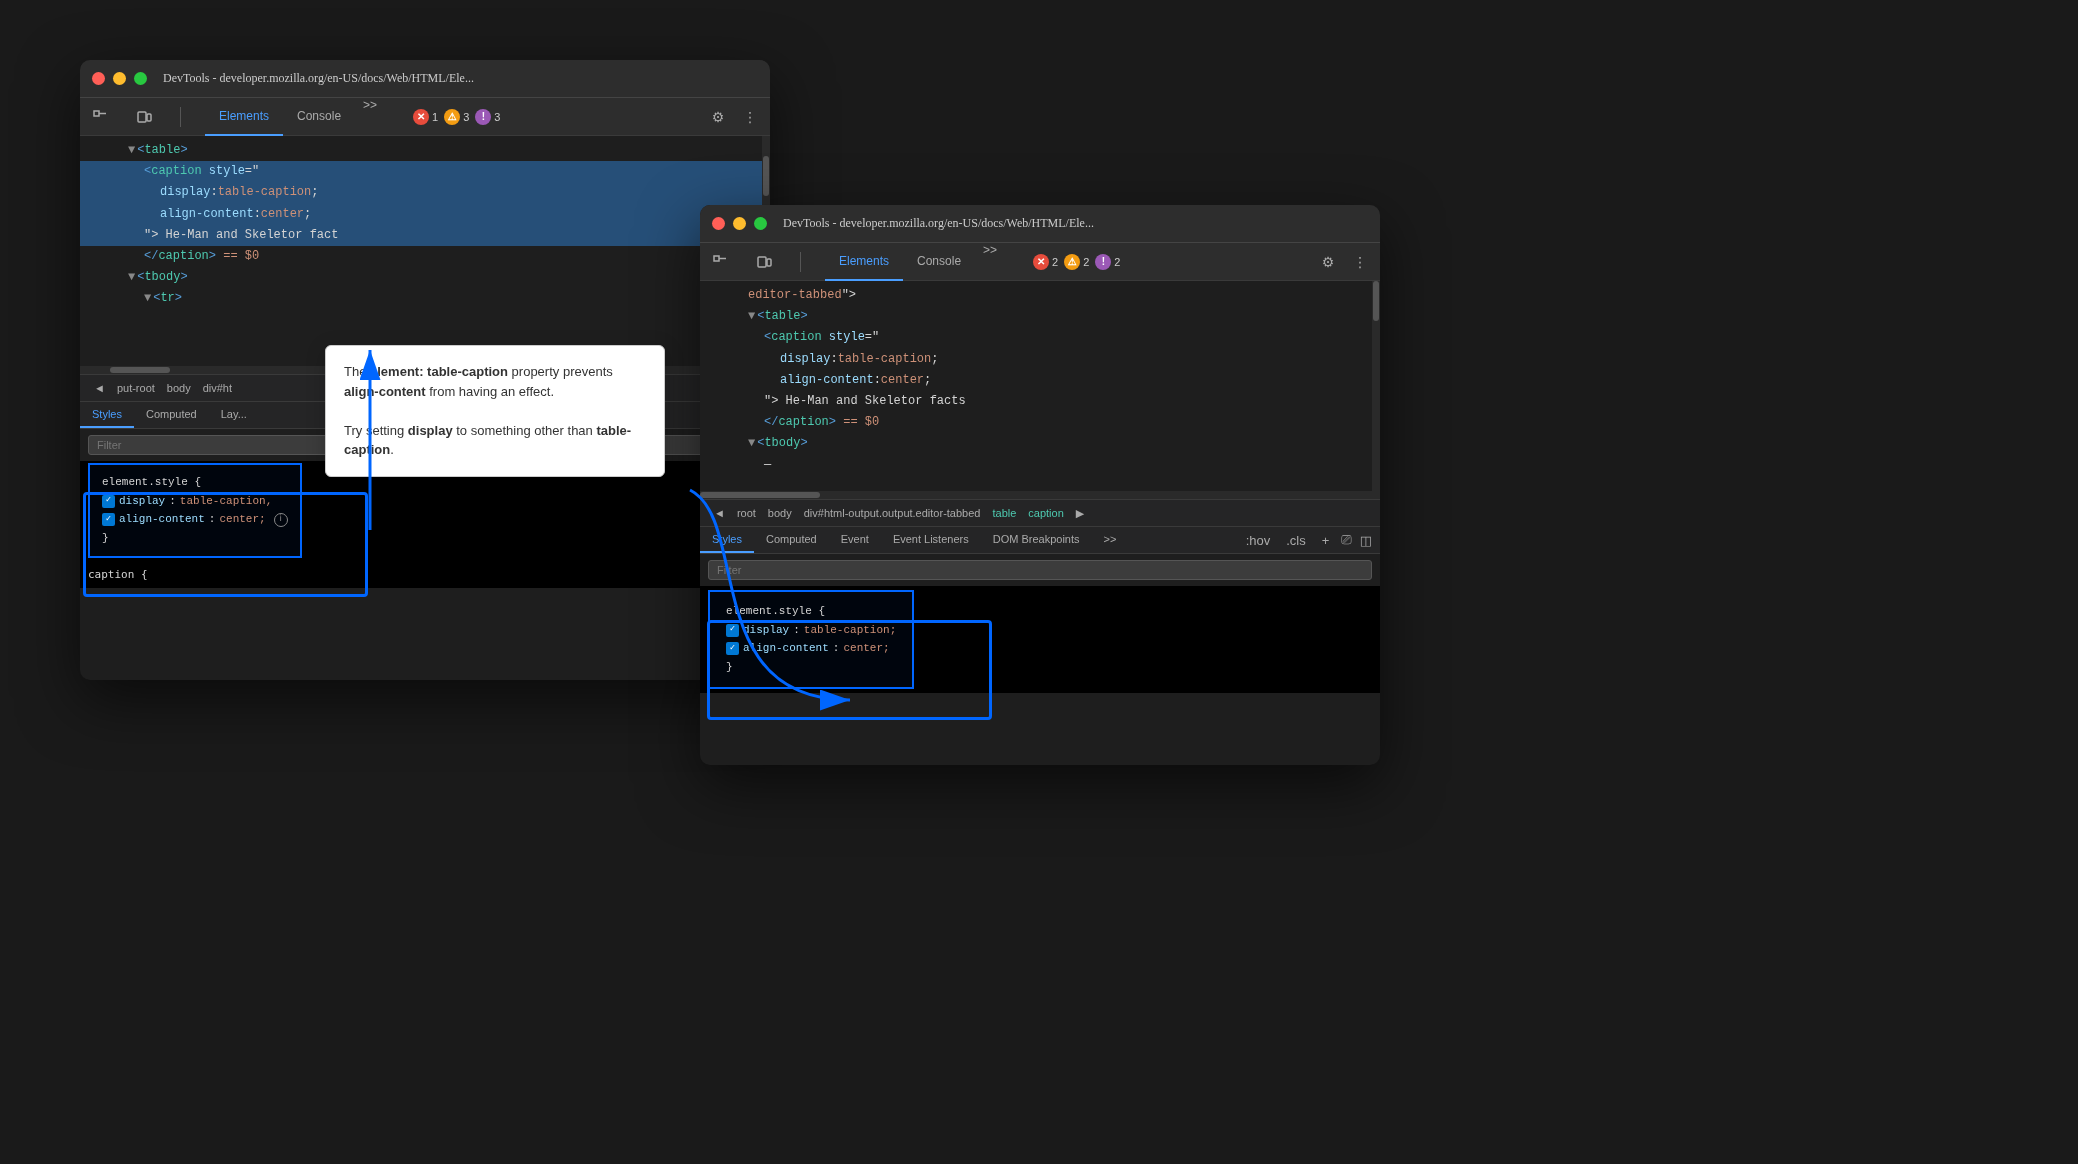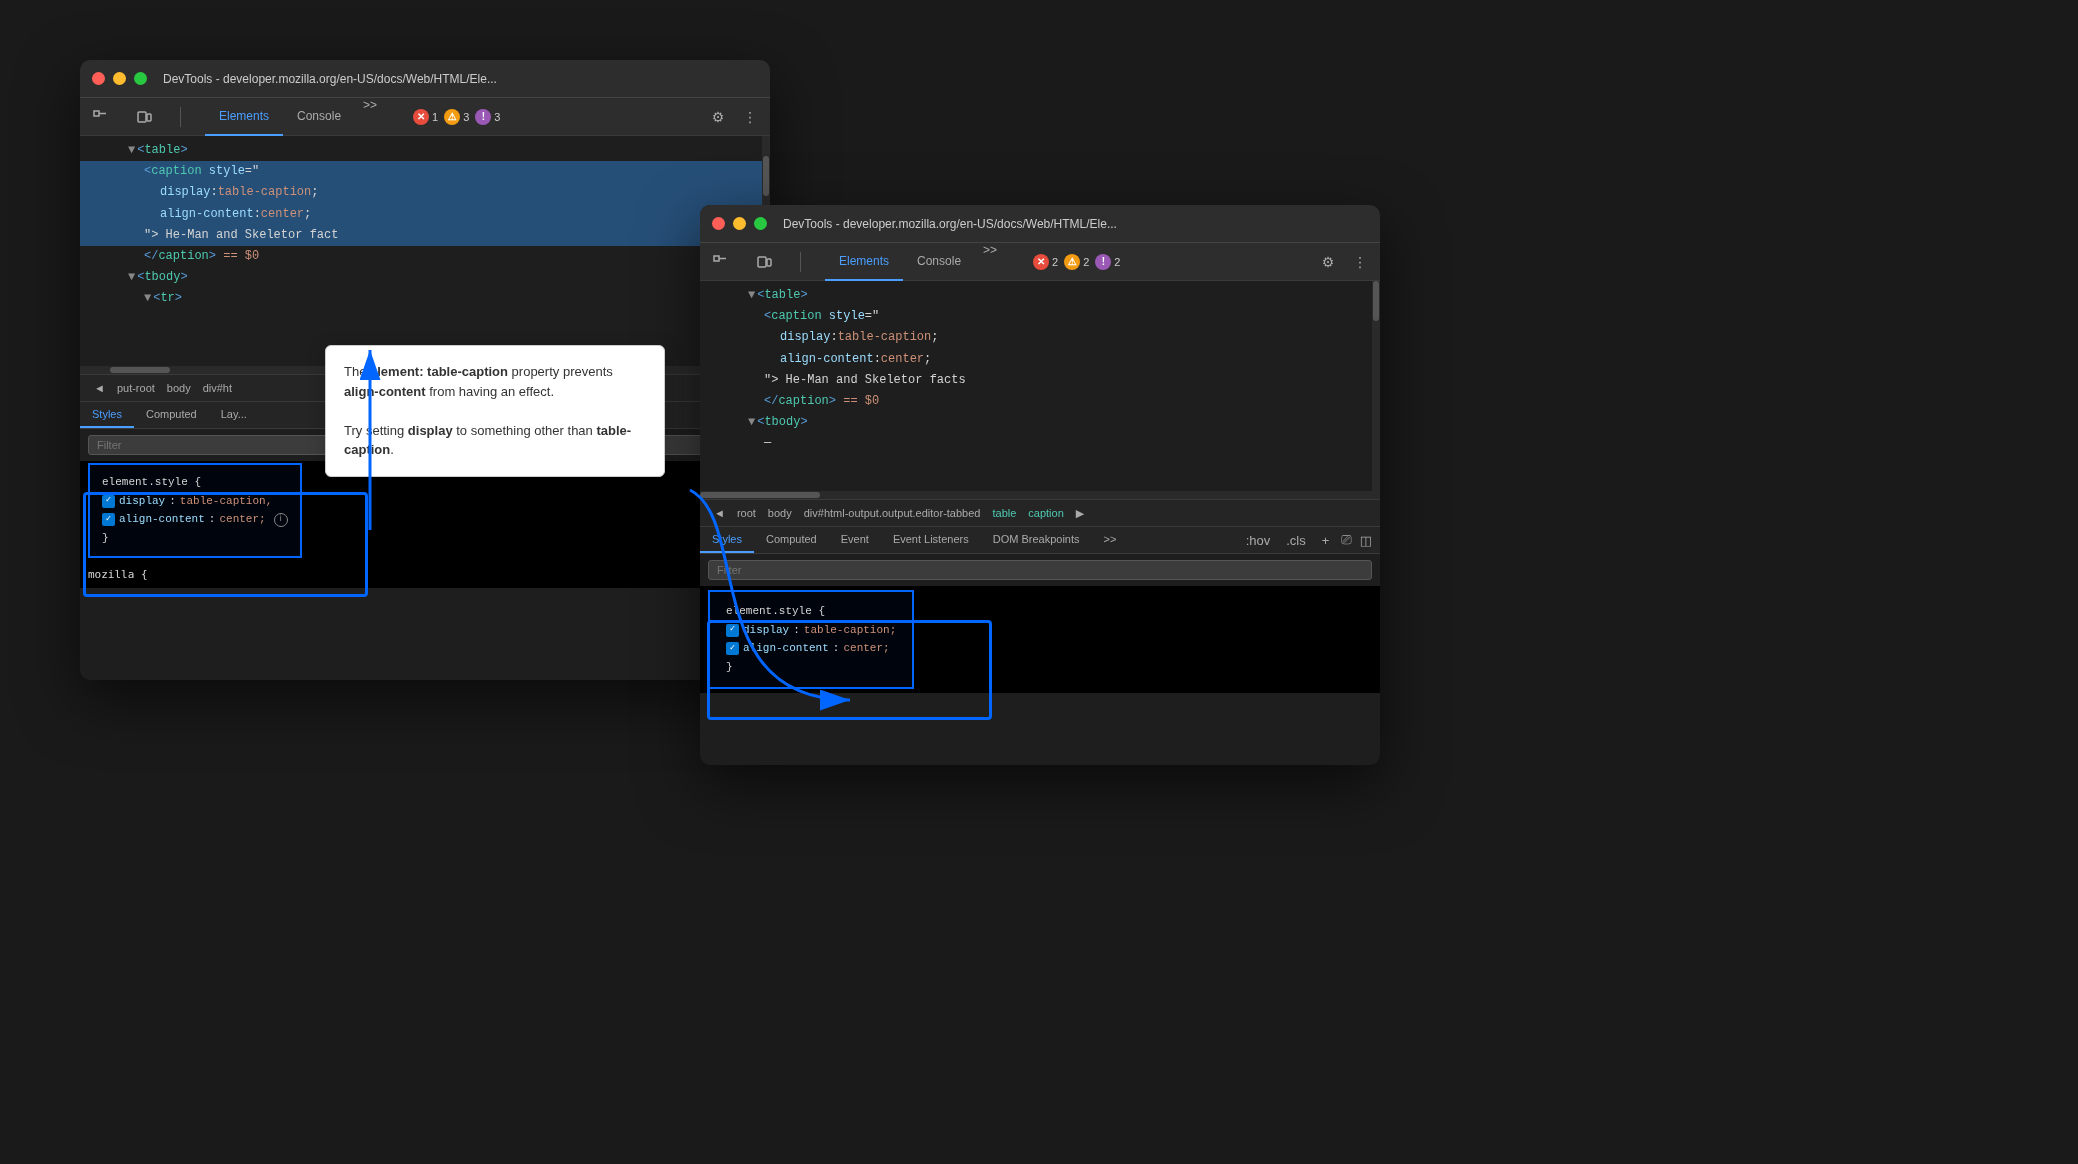--- a/index.html
+++ b/index.html
@@ -22,20 +22,21 @@
     }
 
     .window-titlebar {
       background: #2d2d2d;
       height: 38px;
       display: flex;
       align-items: center;
       padding: 0 12px;
       gap: 8px;
       border-bottom: 1px solid #444;
+      font-family: Liberation Serif, serif;
     }
 
     .traffic-light {
       width: 13px;
       height: 13px;
       border-radius: 50%;
       display: inline-block;
     }
     .tl-red { background: #ff5f57; }
     .tl-yellow { background: #febc2e; }
@@ -501,21 +502,21 @@
           <span class="css-colon">:</span>
           <span class="css-val">center;</span>
           <span class="info-icon">ℹ</span>
         </div>
         <div class="css-row">
           <span class="css-brace">}</span>
         </div>
       </div>
     </div>
     <div class="css-block" style="color:#d4d4d4; font-size:11px; font-family:monospace; padding-top:4px;">
-      mozilla {
+      caption {
     </div>
   </div>
 </div>
 
 <div class="devtools-window" id="window2">
 
   <div class="window-titlebar">
     <span class="traffic-light tl-red"></span>
     <span class="traffic-light tl-yellow"></span>
     <span class="traffic-light tl-green"></span>
@@ -558,20 +559,25 @@
       </span>
     </div>
 
     <div class="toolbar-right">
       <div class="toolbar-icon">⚙</div>
       <div class="toolbar-icon">⋮</div>
     </div>
   </div>
 
   <div class="html-panel" style="height:210px; overflow:hidden; position:relative;">
+    <div class="html-line">
+      <span style="padding-left:32px;"></span>
+      <span class="attr-value">editor-tabbed</span>
+        <span class="text-content">"&gt;</span>
+    </div>
     <div class="html-line">
       <span style="padding-left:32px;"></span>
       <span class="triangle">▼</span>
       <span class="tag">&lt;</span>
         <span class="tag-name">table</span>
         <span class="tag">&gt;</span>
     </div>
     <div class="html-line">
       <span style="padding-left:48px;"></span>
       <span class="tag">&lt;</span><span class="tag-name">caption</span>&nbsp;<span class="attr-name">style</span><span class="text-content">="</span>

